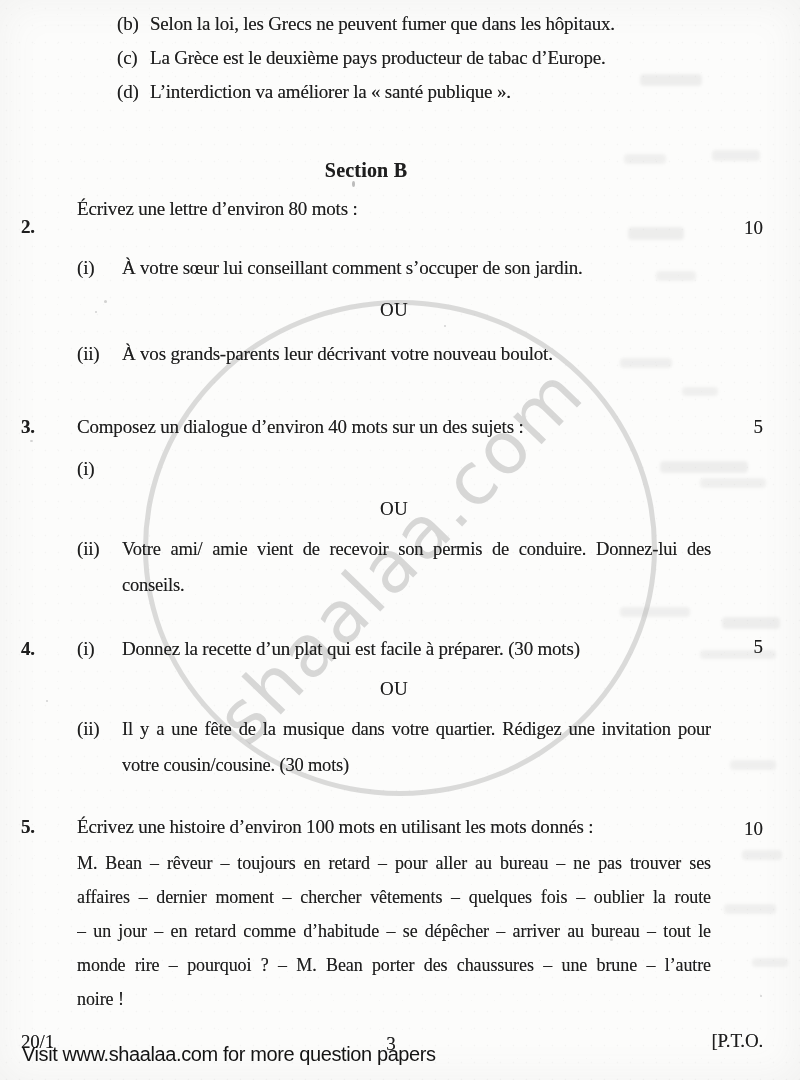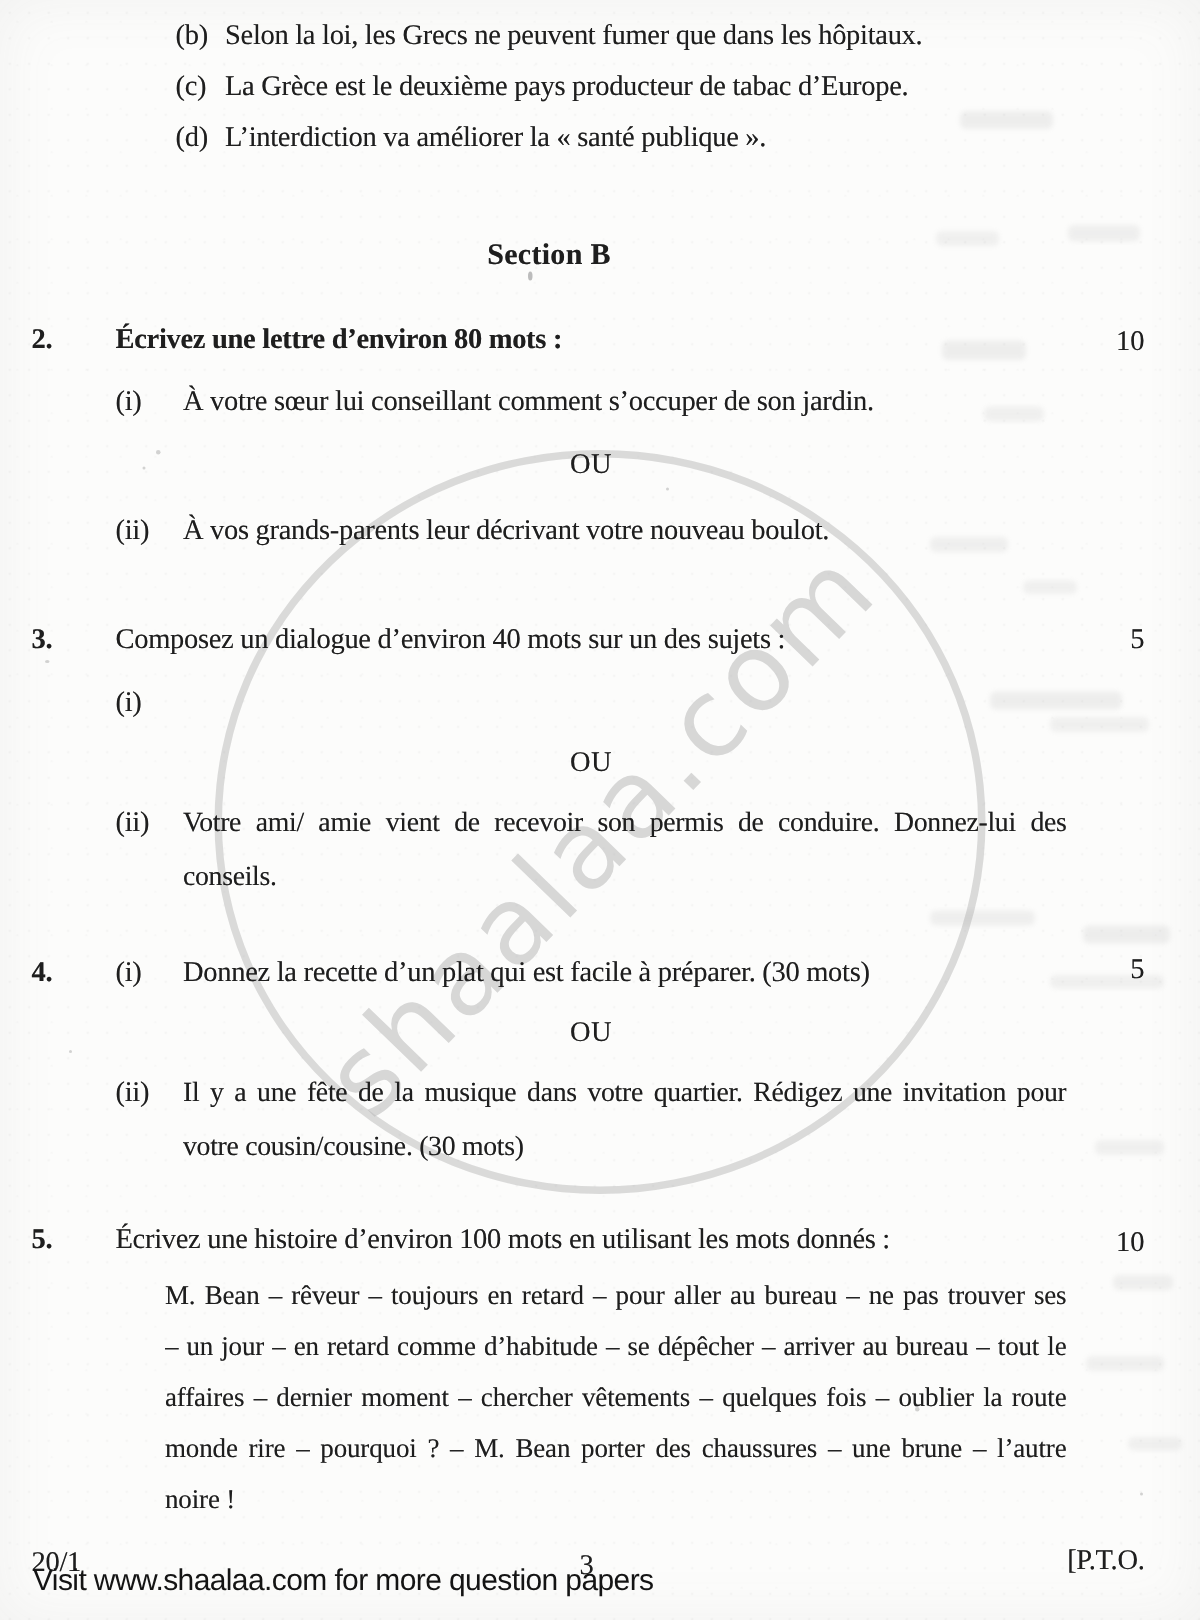--- a/index.html
+++ b/index.html
@@ -48,21 +48,21 @@
   .jline{
     height:35.5px;line-height:24px;overflow:hidden;
     text-align:justify;text-align-last:justify;
   }
   .jline.last{text-align:left;text-align-last:left;}
   .story{
     position:absolute;left:77px;width:634px;top:851px;
     font-size:18px;letter-spacing:-0.1px;
     text-shadow:0 0 0.4px rgba(40,40,40,0.55);
   }
-  .story .jline{height:34px;margin-left:33px;}
+  .story .jline{height:34px;}
   
   .wm-circle{
     position:absolute;left:143px;top:300px;width:504px;height:486px;
     border:5px solid rgba(158,158,158,0.36);
     border-radius:50%;
   }
   .wm-text{
     position:absolute;left:100px;top:505px;width:600px;height:100px;
     line-height:100px;text-align:center;
     font-family:"DejaVu Sans","Liberation Sans",sans-serif;
@@ -122,21 +122,21 @@
   <div class="row" style="left:117px;top:12px;">(b)</div>
   <div class="row" style="left:150px;top:12px;">Selon la loi, les Grecs ne peuvent fumer que dans les hôpitaux.</div>
   <div class="row" style="left:117px;top:46px;">(c)</div>
   <div class="row" style="left:150px;top:46px;">La Grèce est le deuxième pays producteur de tabac d’Europe.</div>
   <div class="row" style="left:117px;top:80px;">(d)</div>
   <div class="row" style="left:150px;top:80px;">L’interdiction va améliorer la « santé publique ».</div>
 
   <div class="heading" style="top:143px;margin-top:16px;">Section B</div>
 
   <div class="row bold" style="left:21px;top:215px;">2.</div>
-  <div class="row" style="left:77px;top:215px;font-weight:bold;">Écrivez une lettre d’environ 80 mots :</div>
+  <div class="row" style="left:77px;top:197px;">Écrivez une lettre d’environ 80 mots :</div>
   <div class="marks" style="top:217px;">10</div>
   <div class="row" style="left:77px;top:256px;">(i)</div>
   <div class="row" style="left:122px;top:256px;">À votre sœur lui conseillant comment s’occuper de son jardin.</div>
   <div class="or" style="top:299px;">OU</div>
   <div class="row" style="left:77px;top:342px;">(ii)</div>
   <div class="row" style="left:122px;top:342px;">À vos grands-parents leur décrivant votre nouveau boulot.</div>
 
   <div class="row bold" style="left:21px;top:415px;">3.</div>
   <div class="row" style="left:77px;top:415px;">Composez un dialogue d’environ 40 mots sur un des sujets :</div>
   <div class="marks" style="top:416px;">5</div>
@@ -157,22 +157,22 @@
   <div class="jblock" style="left:122px;top:717px;width:589px;">
     <div class="jline" style="height:36px;">Il y a une fête de la musique dans votre quartier. Rédigez une invitation pour</div>
     <div class="jline last">votre cousin/cousine. (30 mots)</div>
   </div>
 
   <div class="row bold" style="left:21px;top:815px;">5.</div>
   <div class="row" style="left:77px;top:815px;">Écrivez une histoire d’environ 100 mots en utilisant les mots donnés :</div>
   <div class="marks" style="top:818px;">10</div>
   <div class="story">
     <div class="jline">M. Bean – rêveur – toujours en retard – pour aller au bureau – ne pas trouver ses</div>
+    <div class="jline">affaires – dernier moment – chercher vêtements – quelques fois – oublier la route</div>
     <div class="jline">– un jour – en retard comme d’habitude – se dépêcher – arriver au bureau – tout le</div>
-    <div class="jline">affaires – dernier moment – chercher vêtements – quelques fois – oublier la route</div>
     <div class="jline">monde rire – pourquoi ? – M. Bean porter des chaussures – une brune – l’autre</div>
     <div class="jline last">noire !</div>
   </div>
 
   <div class="row" style="left:21px;top:1030px;">20/1</div>
   <div class="row" style="left:21px;top:1032px;width:740px;text-align:center;">3</div>
   <div class="row" style="left:663px;top:1029px;width:100px;text-align:right;">[P.T.O.</div>
   <div class="banner">Visit www.shaalaa.com for more question papers</div>
 
 </div>

